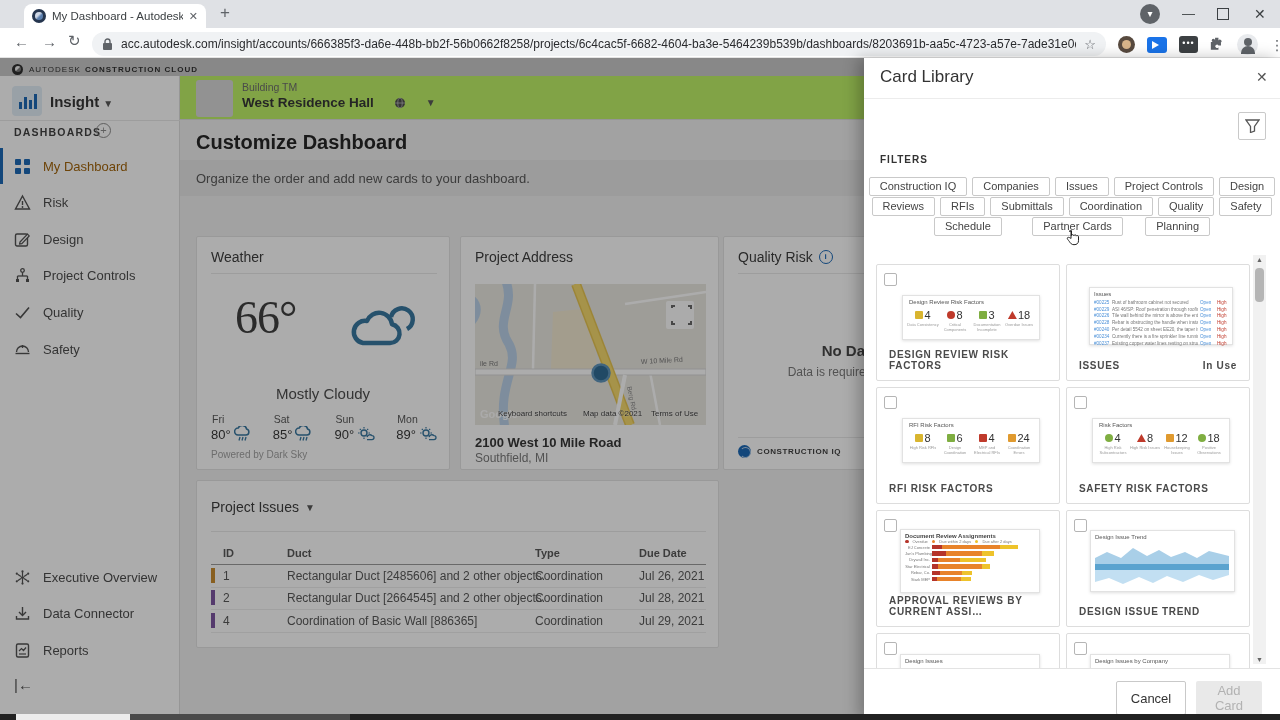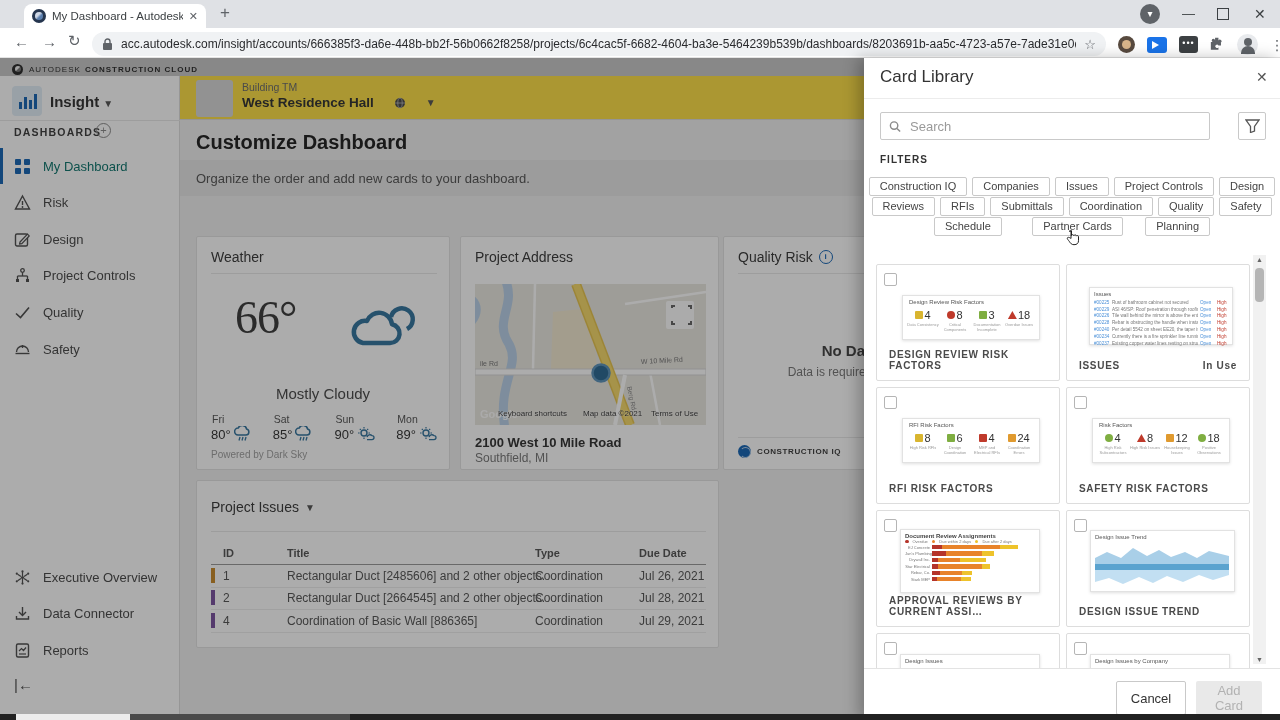--- a/index.html
+++ b/index.html
@@ -38,26 +38,26 @@
   .accname{font-size:8px;color:#2e2e2e;letter-spacing:1px;}
   .accname b{margin-left:4px;}
   .sidebar{left:0;top:76px;width:180px;height:644px;background:#fff;border-right:1px solid #dedede;box-sizing:border-box;}
   .producticon{left:12px;top:10px;width:30px;height:30px;background:#e3eef7;border-radius:4px;}
   .prodname{left:50px;top:17px;font-size:15px;font-weight:bold;color:#333;}
   .caret{color:#555;font-size:10px;}
   .sidediv{left:0;top:44px;width:180px;border-top:1px solid #e8e8e8;}
   .sectionlabel{left:14px;top:50px;font-size:10.5px;font-weight:bold;letter-spacing:1.2px;color:#3e3e3e;}
   .pluscircle{left:96px;top:47px;width:13px;height:13px;border:1.4px solid #8a8a8a;border-radius:50%;color:#8a8a8a;font-size:11px;line-height:12px;text-align:center;}
   .siderow{left:0;width:180px;height:36px;display:flex;align-items:center;padding-left:14px;gap:12px;font-size:13px;color:#4a4a4a;box-sizing:border-box;}
-  .siderow.active{color:#0f766e;}
+  .siderow.active{color:#a16207;}
   .activebar{position:absolute;left:0;top:0;width:3px;height:36px;background:#1766b5;}
   .sicon{width:17px;height:17px;flex:0 0 auto;}
   
   .mainbg{left:180px;top:76px;width:684px;height:644px;background:#f0f0f0;}
-  .mainheader{left:180px;top:76px;width:684px;height:44px;background:#fde047;border-bottom:1px solid #ddd;box-sizing:border-box;}
+  .mainheader{left:180px;top:76px;width:684px;height:44px;background:#bef264;border-bottom:1px solid #ddd;box-sizing:border-box;}
   .projthumb{left:16px;top:4px;width:37px;height:37px;background:#d8d8d8;border-radius:3px;}
   .projtype{left:62px;top:5px;font-size:10.5px;color:#6b6b6b;}
   .projname{left:62px;top:19px;font-size:13.5px;font-weight:bold;color:#333;display:flex;align-items:center;gap:20px;}
   .pagetitle{left:196px;top:131px;font-size:20px;font-weight:bold;color:#222;}
   .banner{left:180px;top:160px;width:684px;height:36px;background:#e7e7e7;display:flex;align-items:center;padding-left:16px;box-sizing:border-box;font-size:13px;color:#555;}
   .card{position:absolute;background:#fff;border:1px solid #e2e2e2;border-radius:2px;box-sizing:border-box;}
   .cardtitle{font-size:14px;color:#3a3a3a;}
   .carddiv{position:absolute;border-top:1px solid #e9e9e9;}
   
   .bigtemp{font-size:46px;font-weight:300;color:#3c3c3c;letter-spacing:-1px;}
@@ -436,21 +436,21 @@
     </div>
   </div>
 
   <div class="card" style="left:196px;top:480px;width:523px;height:168px;">
     <div class="abs" style="left:14px;top:18px;display:flex;align-items:center;gap:6px;">
       <span class="cardtitle">Project Issues</span>
       <span class="caret">▼</span>
     </div>
     <div class="carddiv" style="left:14px;top:50px;width:495px;"></div>
     <span class="abs th" style="left:26px;top:66px;">ID</span>
-    <span class="abs th" style="left:90px;top:66px;">Title</span>
+    <span class="abs th" style="left:90px;top:66px;">Duct</span>
     <span class="abs th" style="left:338px;top:66px;">Type</span>
     <span class="abs th" style="left:442px;top:66px;">Due Date</span>
     <div class="abs" style="left:14px;top:83px;width:495px;border-top:1px solid #9a9a9a;"></div>
 
     <div class="issrow" style="top:84px;">
       <span class="issbar" style="background-color: rgb(201, 138, 43);"></span>
       <span class="abs td" style="left:12px;top:4px;">1</span>
       <span class="abs td" style="left:76px;top:4px;">Rectangular Duct [2485606] and 2 other objects.</span>
       <span class="abs td" style="left:324px;top:4px;">Coordination</span>
       <span class="abs td" style="left:428px;top:4px;">Jul 26, 2021</span>
@@ -471,27 +471,20 @@
     </div>
   </div>
 
   <div class="abs overlay"></div>
 
   <div class="abs panel">
     <div class="abs paneltitle">Card Library</div>
     <div class="abs panelclose">✕</div>
     <div class="abs panelhdrdiv"></div>
 
-    <div class="abs searchbox">
-      <svg width="13" height="13" viewBox="0 0 13 13">
-          <circle cx="5.5" cy="5.5" r="4" fill="none" stroke="#8a8a8a" stroke-width="1.5"></circle>
-          <line x1="8.6" y1="8.6" x2="12" y2="12" stroke="#8a8a8a" stroke-width="1.5"></line>
-        </svg>
-      <input type="text" placeholder="Search" style="">
-    </div>
     <div class="abs funnelbtn">
       <svg width="15" height="14" viewBox="0 0 15 14">
           <path d="M1 1 h13 L9.5 7.5 V12 l-4 1.5 V7.5 Z" fill="none" stroke="#555" stroke-width="1.3"></path>
         </svg>
     </div>
 
     <div class="abs filterslabel">FILTERS</div>
     <div class="abs chiprow" style="top:118px;">
       <span class="chip">Construction IQ</span><span class="chip">Companies</span><span class="chip">Issues</span><span class="chip">Project Controls</span><span class="chip">Design</span>
     </div>

